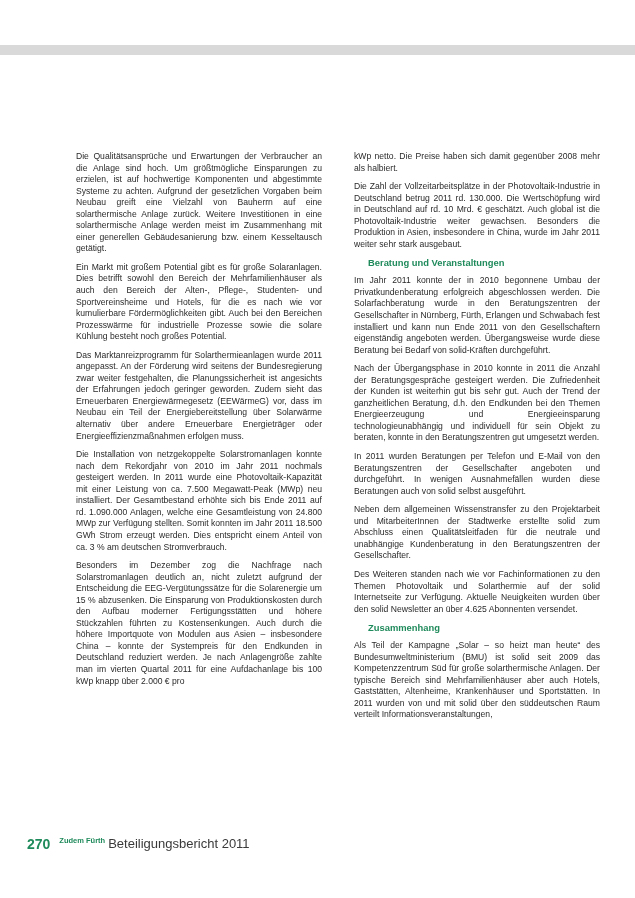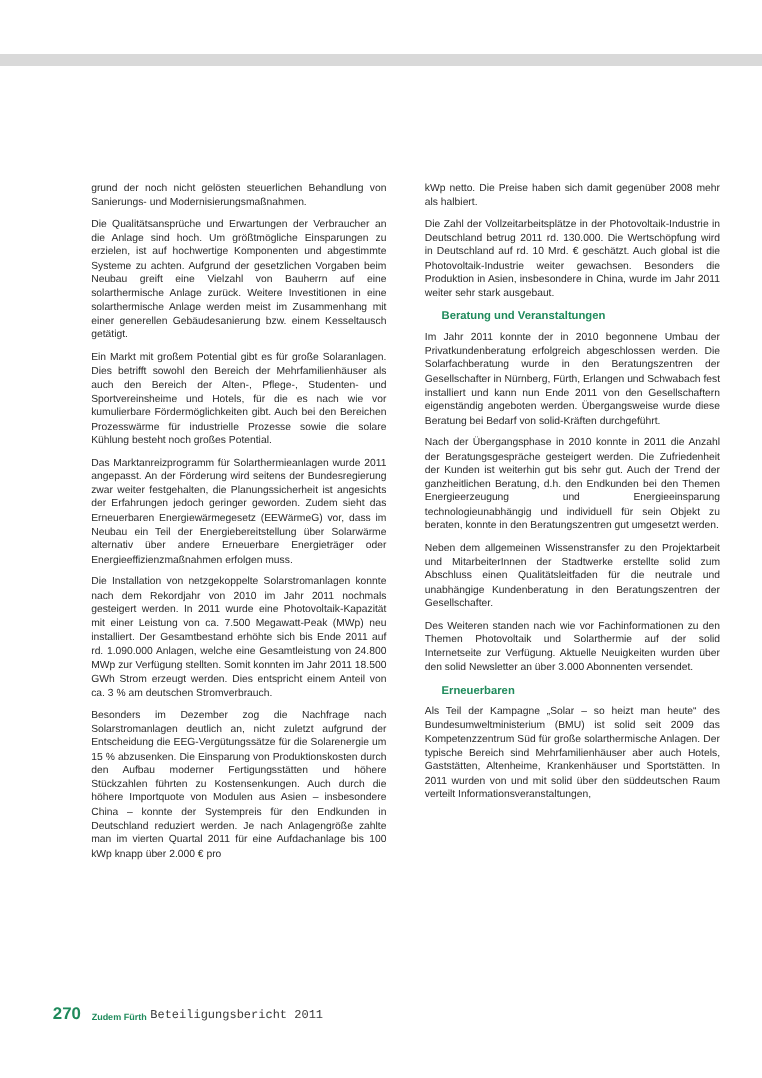--- a/index.html
+++ b/index.html
@@ -5,48 +5,48 @@
   html, body { margin: 0; padding: 0; background: #ffffff; }
   body { width: 635px; height: 898px; position: relative; overflow: hidden;
          font-family: "Liberation Sans", sans-serif; color: #2a2a2a; }
   .topbar { position: absolute; left: 0; top: 45px; width: 635px; height: 10px; background: #d9d9d9; }
   .col { position: absolute; top: 151px; width: 246px; font-size: 8.6px; line-height: 11.55px;
          text-align: justify; hyphens: manual; }
   .col-left { left: 76px; }
   .col-right { left: 354px; }
   .col p { margin: 0 0 7px 0; }
   .col h2 { margin: 2px 0 6px 0; font-size: 9.4px; line-height: 12px; font-weight: bold; color: #1f8a5b; padding-left: 14px; }
-  .footer { position: absolute; left: 44px; top: 836px; display: flex; align-items: flex-end; }
+  .footer { position: absolute; left: 27px; top: 836px; display: flex; align-items: flex-start; }
   .page-num { font-size: 14px; font-weight: bold; color: #1f8a5b; margin-right: 9px; }
   .footer-org { font-size: 7.5px; font-weight: bold; color: #1f8a5b; margin-right: 3px; }
-  .footer-title { font-size: 10px; color: #3a3a3a; font-family: Liberation Mono, monospace; }
+  .footer-title { font-size: 13px; color: #3a3a3a; }
 </style>
 </head>
 <body>
 
 <div class="topbar"></div>
 
 <div class="col col-left">
-  <p>grund der noch nicht gelösten steuerlichen Behandlung von Sanierungs- und Modernisierungsmaßnahmen.</p>
   <p>Die Qualitätsansprüche und Erwartungen der Verbraucher an die Anlage sind hoch. Um größtmögliche Einsparungen zu erzielen, ist auf hochwertige Komponenten und abgestimmte Systeme zu achten. Aufgrund der gesetzlichen Vorgaben beim Neubau greift eine Vielzahl von Bauherrn auf eine solarthermische Anlage zurück. Weitere Investitionen in eine solarthermische Anlage werden meist im Zusammenhang mit einer generellen Gebäudesanierung bzw. einem Kesseltausch getätigt.</p>
   <p>Ein Markt mit großem Potential gibt es für große Solaranlagen. Dies betrifft sowohl den Bereich der Mehrfamilienhäuser als auch den Bereich der Alten-, Pflege-, Studenten- und Sportvereinsheime und Hotels, für die es nach wie vor kumulierbare Fördermöglichkeiten gibt. Auch bei den Bereichen Prozesswärme für industrielle Prozesse sowie die solare Kühlung besteht noch großes Potential.</p>
   <p>Das Marktanreizprogramm für Solarthermieanlagen wurde 2011 angepasst. An der Förderung wird seitens der Bundesregierung zwar weiter festgehalten, die Planungssicherheit ist angesichts der Erfahrungen jedoch geringer geworden. Zudem sieht das Erneuerbaren Energiewärmegesetz (EEWärmeG) vor, dass im Neubau ein Teil der Energiebereitstellung über Solarwärme alternativ über andere Erneuerbare Energieträger oder Energieeffizienzmaßnahmen erfolgen muss.</p>
   <p>Die Installation von netzgekoppelte Solarstromanlagen konnte nach dem Rekordjahr von 2010 im Jahr 2011 nochmals gesteigert werden. In 2011 wurde eine Photovoltaik-Kapazität mit einer Leistung von ca. 7.500 Megawatt-Peak (MWp) neu installiert. Der Gesamtbestand erhöhte sich bis Ende 2011 auf rd. 1.090.000 Anlagen, welche eine Gesamtleistung von 24.800 MWp zur Verfügung stellten. Somit konnten im Jahr 2011 18.500 GWh Strom erzeugt werden. Dies entspricht einem Anteil von ca. 3 % am deutschen Stromverbrauch.</p>
   <p>Besonders im Dezember zog die Nachfrage nach Solarstromanlagen deutlich an, nicht zuletzt aufgrund der Entscheidung die EEG-Vergütungssätze für die Solarenergie um 15 % abzusenken. Die Einsparung von Produktionskosten durch den Aufbau moderner Fertigungsstätten und höhere Stückzahlen führten zu Kostensenkungen. Auch durch die höhere Importquote von Modulen aus Asien – insbesondere China – konnte der Systempreis für den Endkunden in Deutschland reduziert werden. Je nach Anlagengröße zahlte man im vierten Quartal 2011 für eine Aufdachanlage bis 100 kWp knapp über 2.000 € pro</p>
 </div>
 
 <div class="col col-right">
   <p>kWp netto. Die Preise haben sich damit gegenüber 2008 mehr als halbiert.</p>
   <p>Die Zahl der Vollzeitarbeitsplätze in der Photovoltaik-Industrie in Deutschland betrug 2011 rd. 130.000. Die Wertschöpfung wird in Deutschland auf rd. 10 Mrd. € geschätzt. Auch global ist die Photovoltaik-Industrie weiter gewachsen. Besonders die Produktion in Asien, insbesondere in China, wurde im Jahr 2011 weiter sehr stark ausgebaut.</p>
   <h2>Beratung und Veranstaltungen</h2>
   <p>Im Jahr 2011 konnte der in 2010 begonnene Umbau der Privatkundenberatung erfolgreich abgeschlossen werden. Die Solarfachberatung wurde in den Beratungszentren der Gesellschafter in Nürnberg, Fürth, Erlangen und Schwabach fest installiert und kann nun Ende 2011 von den Gesellschaftern eigenständig angeboten werden. Übergangsweise wurde diese Beratung bei Bedarf von solid-Kräften durchgeführt.</p>
   <p>Nach der Übergangsphase in 2010 konnte in 2011 die Anzahl der Beratungsgespräche gesteigert werden. Die Zufriedenheit der Kunden ist weiterhin gut bis sehr gut. Auch der Trend der ganzheitlichen Beratung, d.h. den Endkunden bei den Themen Energieerzeugung und Energieeinsparung technologieunabhängig und individuell für sein Objekt zu beraten, konnte in den Beratungszentren gut umgesetzt werden.</p>
+  <p>In 2011 wurden Beratungen per Telefon und E-Mail von den Beratungszentren der Gesellschafter angeboten und durchgeführt. In wenigen Ausnahmefällen wurden diese Beratungen auch von solid selbst ausgeführt.</p>
   <p>Neben dem allgemeinen Wissenstransfer zu den Projektarbeit und MitarbeiterInnen der Stadtwerke erstellte solid zum Abschluss einen Qualitätsleitfaden für die neutrale und unabhängige Kundenberatung in den Beratungszentren der Gesellschafter.</p>
-  <p>Des Weiteren standen nach wie vor Fachinformationen zu den Themen Photovoltaik und Solarthermie auf der solid Internetseite zur Verfügung. Aktuelle Neuigkeiten wurden über den solid Newsletter an über 3.000 Abonnenten versendet.</p>
-  <h2>Erneuerbaren</h2>
+  <p>Des Weiteren standen nach wie vor Fachinformationen zu den Themen Photovoltaik und Solarthermie auf der solid Internetseite zur Verfügung. Aktuelle Neuigkeiten wurden über den solid Newsletter an über 4.625 Abonnenten versendet.</p>
+  <h2>Zusammenhang</h2>
   <p>Als Teil der Kampagne „Solar – so heizt man heute“ des Bundesumweltministerium (BMU) ist solid seit 2009 das Kompetenzzentrum Süd für große solarthermische Anlagen. Der typische Bereich sind Mehrfamilienhäuser aber auch Hotels, Gaststätten, Altenheime, Krankenhäuser und Sportstätten. In 2011 wurden von und mit solid über den süddeutschen Raum verteilt Informationsveranstaltungen,</p>
 </div>
 
 <div class="footer">
   <span class="page-num">270</span>
   <span class="footer-org">Zudem Fürth</span>
   <span class="footer-title">Beteiligungsbericht 2011</span>
 </div>
 
 </body></html>

